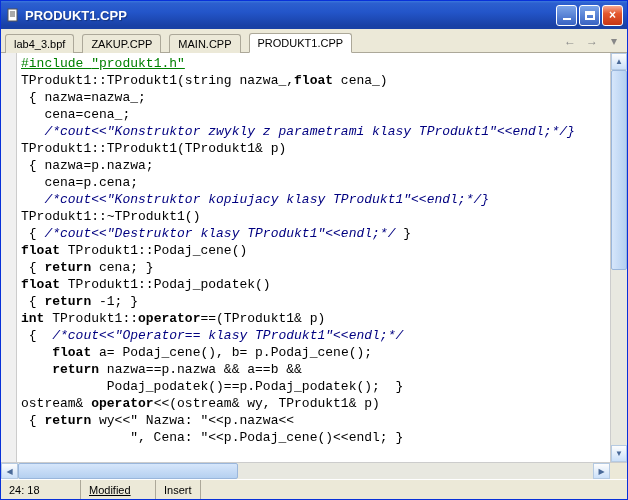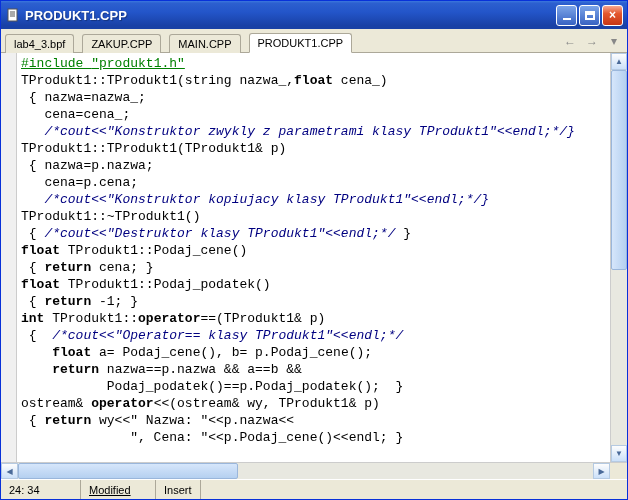--- a/index.html
+++ b/index.html
@@ -93,17 +93,17 @@
   <div class="hscroll">
     <div class="scroll-btn">◀</div>
     <div class="scroll-track">
         <div class="scroll-thumb"></div>
       </div>
     <div class="scroll-btn">▶</div>
     <div class="corner"></div>
   </div>
 
   <div class="statusbar">
-    <div class="status-cell first">24: 34</div>
+    <div class="status-cell first">24: 18</div>
     <div class="status-cell second">Modified</div>
     <div class="status-cell">Insert</div>
   </div>
 </div>
 
 </body></html>

